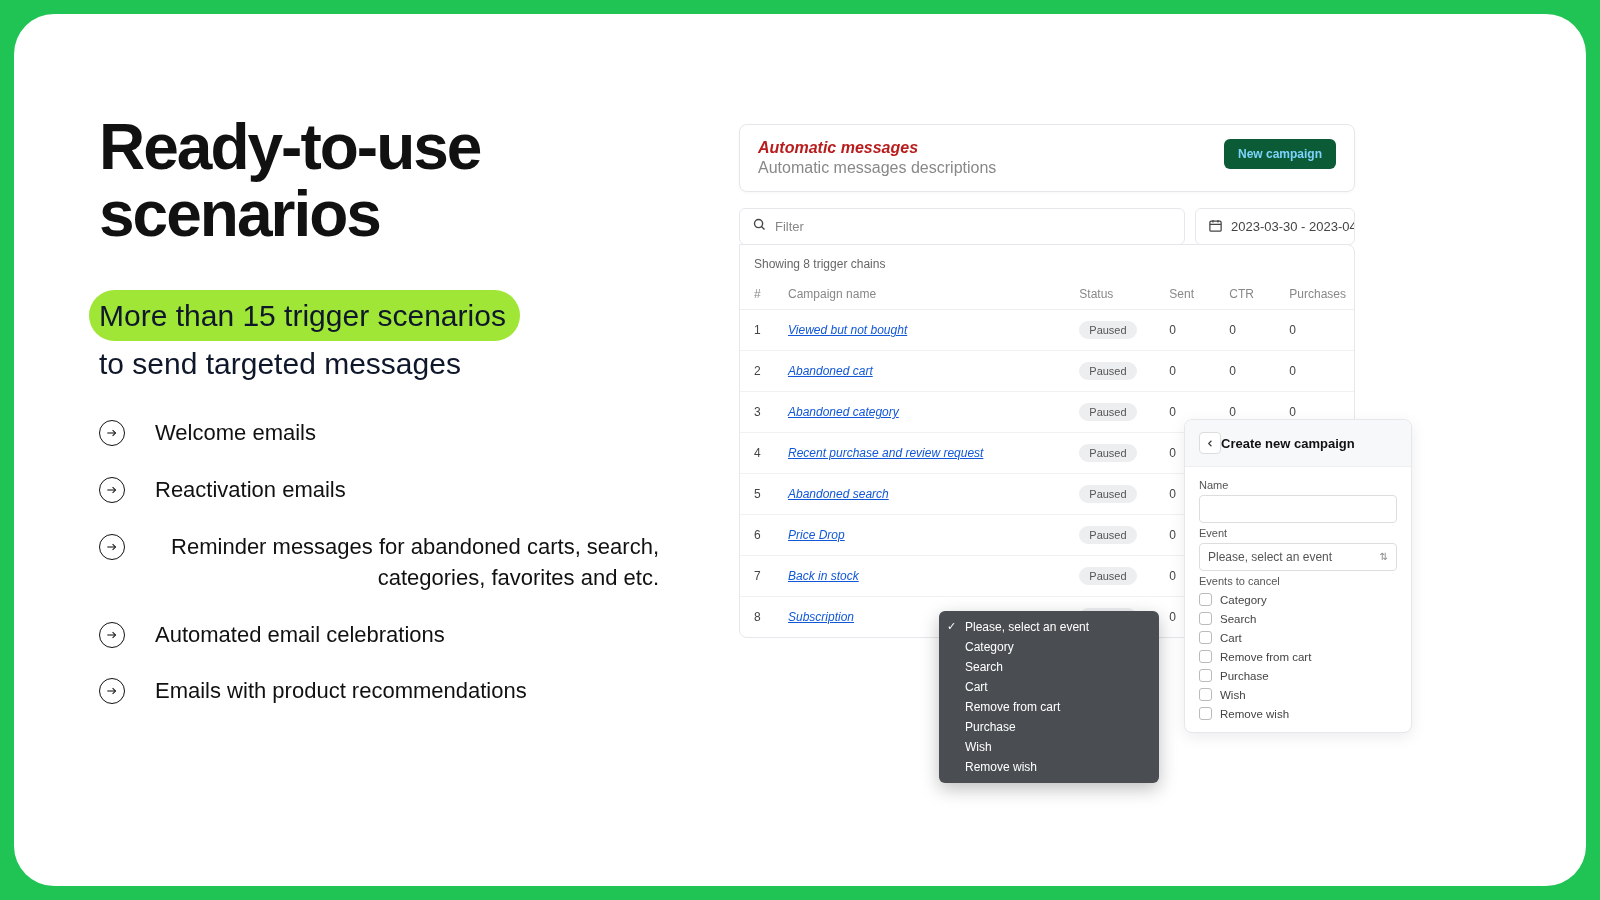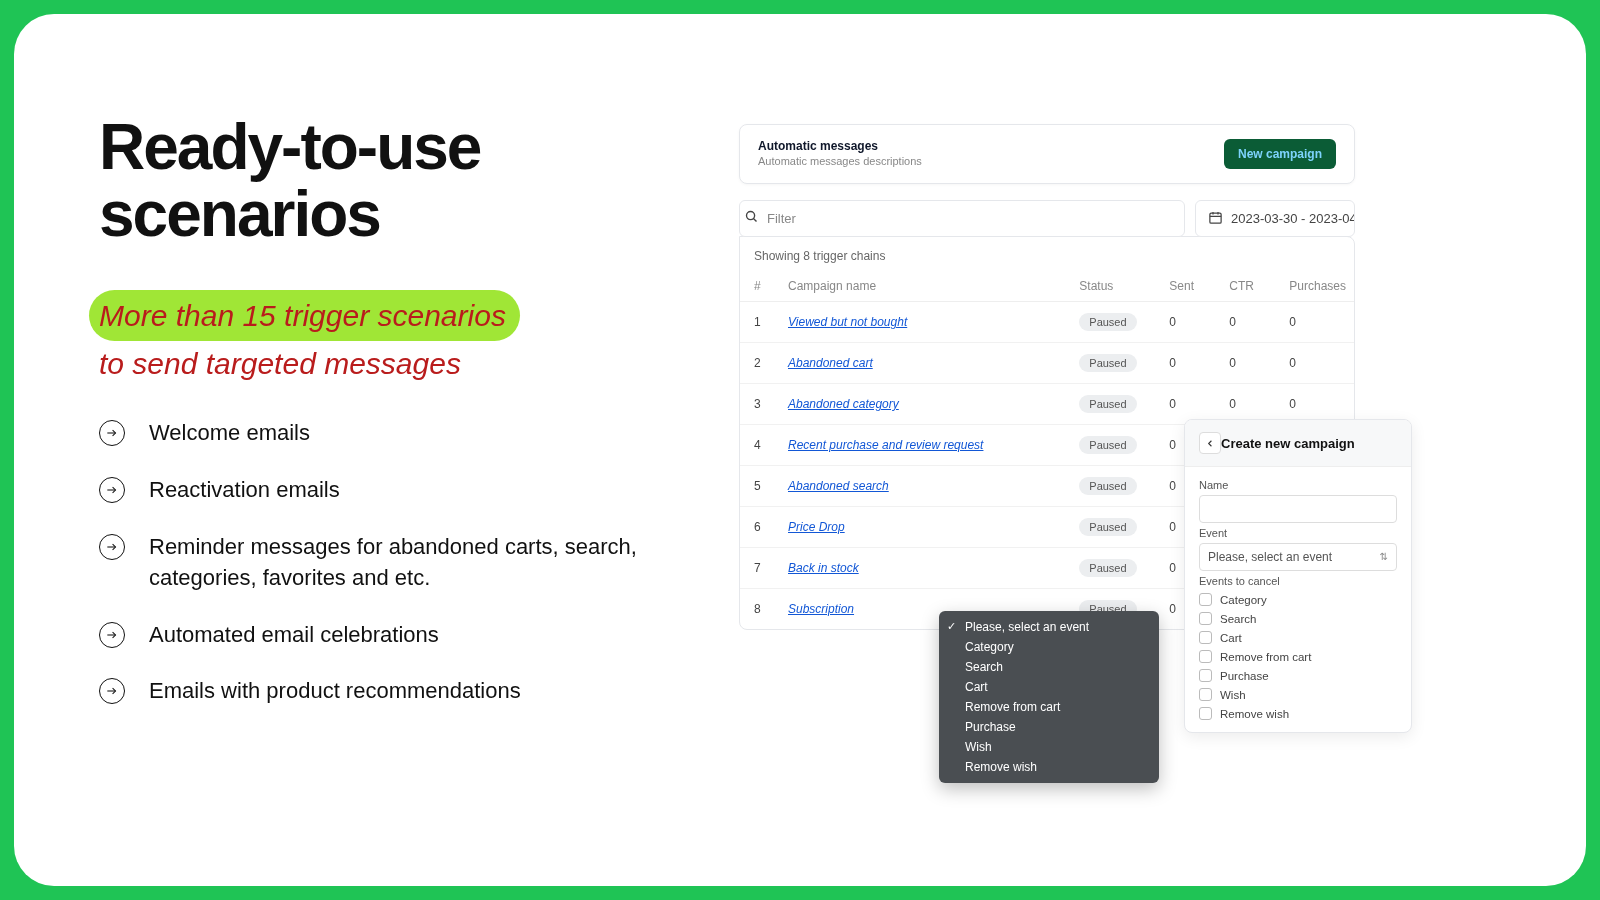--- a/index.html
+++ b/index.html
@@ -29,39 +29,39 @@
   font-size: 64px;
   font-weight: 800;
   line-height: 1.05;
   color: #111;
   letter-spacing: -2px;
 }
 .subhead {
   margin-top: 42px;
   font-size: 30px;
   line-height: 1.5;
-  color: #b91c1c;
+  color: #0f172a;
   font-weight: 450;
-  font-style: italic;
 }
 .hl {
   background: #a0e636;
   border-radius: 999px;
   padding: 3px 14px 3px 10px;
   margin-left: -10px;
   display: inline-block;
 }
 .bullets {
   margin-top: 32px;
 }
 .bullet {
   display: flex;
   align-items: flex-start;
-  gap: 24px;
+  gap: 30px;
   margin-bottom: 26px;
+  text-align: right;
 }
 .bullet-icon {
   width: 26px;
   height: 26px;
   border: 1.5px solid #111;
   border-radius: 50%;
   display: flex;
   align-items: center;
   justify-content: center;
   flex-shrink: 0;
@@ -87,22 +87,22 @@
   border: 1px solid #e5e7eb;
   border-radius: 8px;
   box-shadow: 0 1px 3px rgba(0,0,0,0.04);
 }
 .card-header {
   padding: 14px 18px;
   display: flex;
   justify-content: space-between;
   align-items: flex-start;
 }
-.card-title { font-size: 12px; font-weight: 700; color: #0f172a; }
-.card-sub { font-size: 11px; color: #888; margin-top: 2px; }
+.card-title { font-size: 16px; font-weight: 700; color: #b91c1c; font-style: italic; }
+.card-sub { font-size: 16px; color: #888; margin-top: 2px; }
 .btn-primary {
   background: #0b5c36;
   color: #7dd3fc;
   font-size: 12px;
   font-weight: 600;
   padding: 8px 14px;
   border-radius: 6px;
   border: none;
 }
 .toolbar {
@@ -110,21 +110,21 @@
   display: flex;
   gap: 10px;
   padding: 0;
 }
 .filter-wrap {
   flex: 1;
   border: 1px solid #e5e7eb;
   border-radius: 6px;
   display: flex;
   align-items: center;
-  padding: 8px 4px;
+  padding: 8px 12px;
   background:#fff;
 }
 .filter-wrap svg { width: 15px; height: 15px; color: #444; margin-right: 8px; }
 .filter-input { border: none; outline: none; font-size: 13px; color: #444; width: 100%; }
 .filter-input::placeholder { color: #888; }
 .date-picker {
   border: 1px solid #e5e7eb;
   border-radius: 6px;
   display: flex;
   align-items: center;

